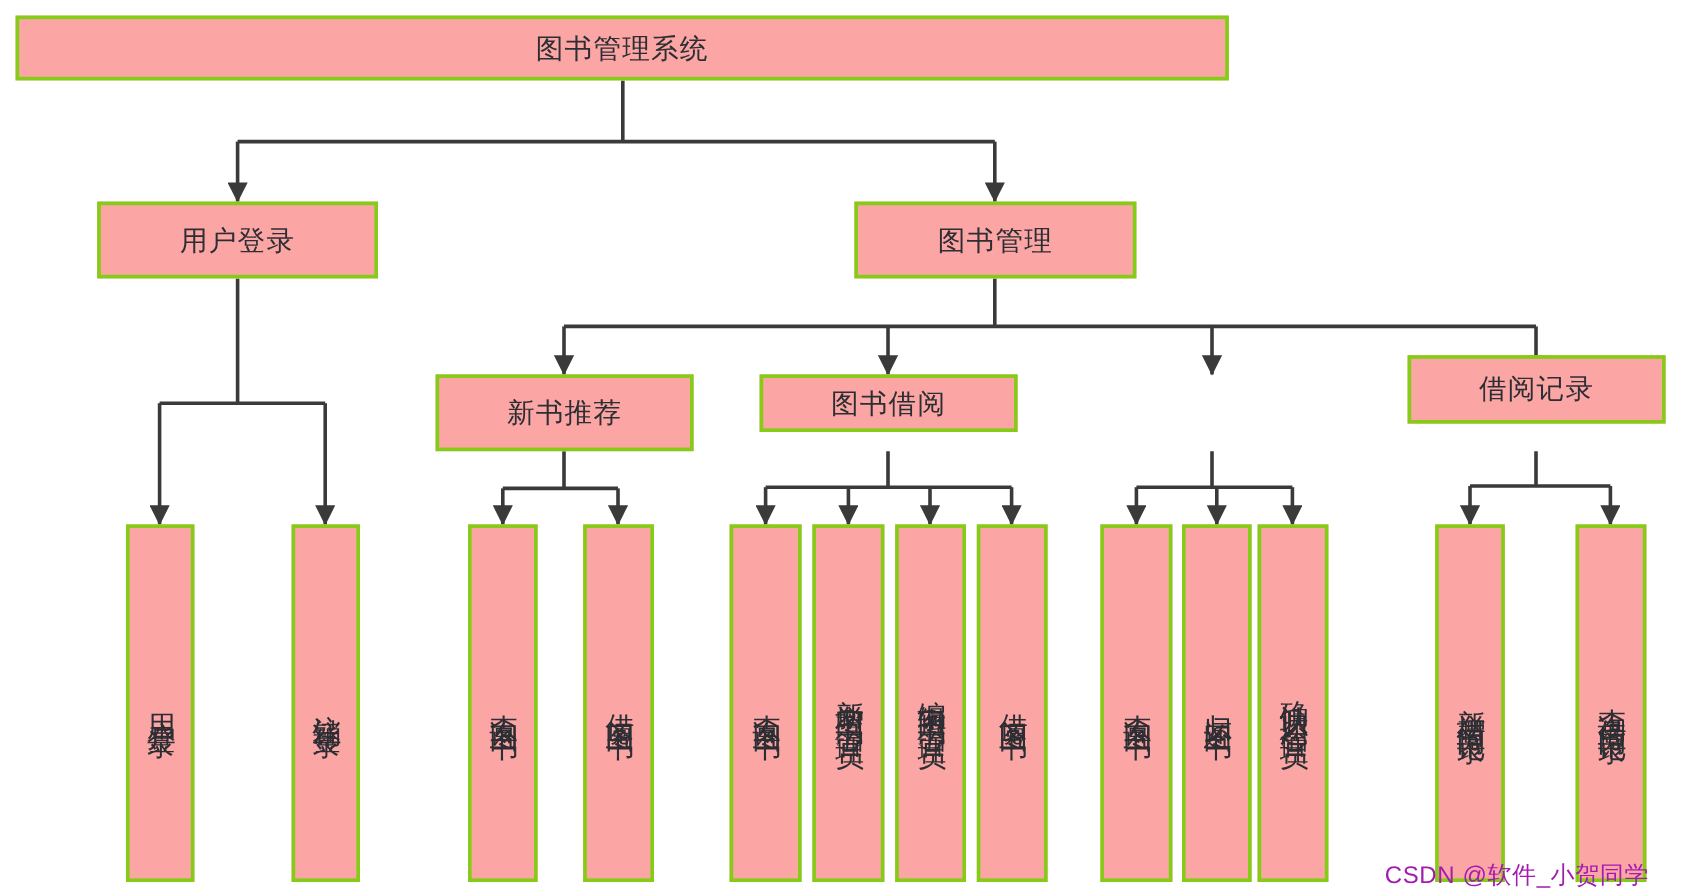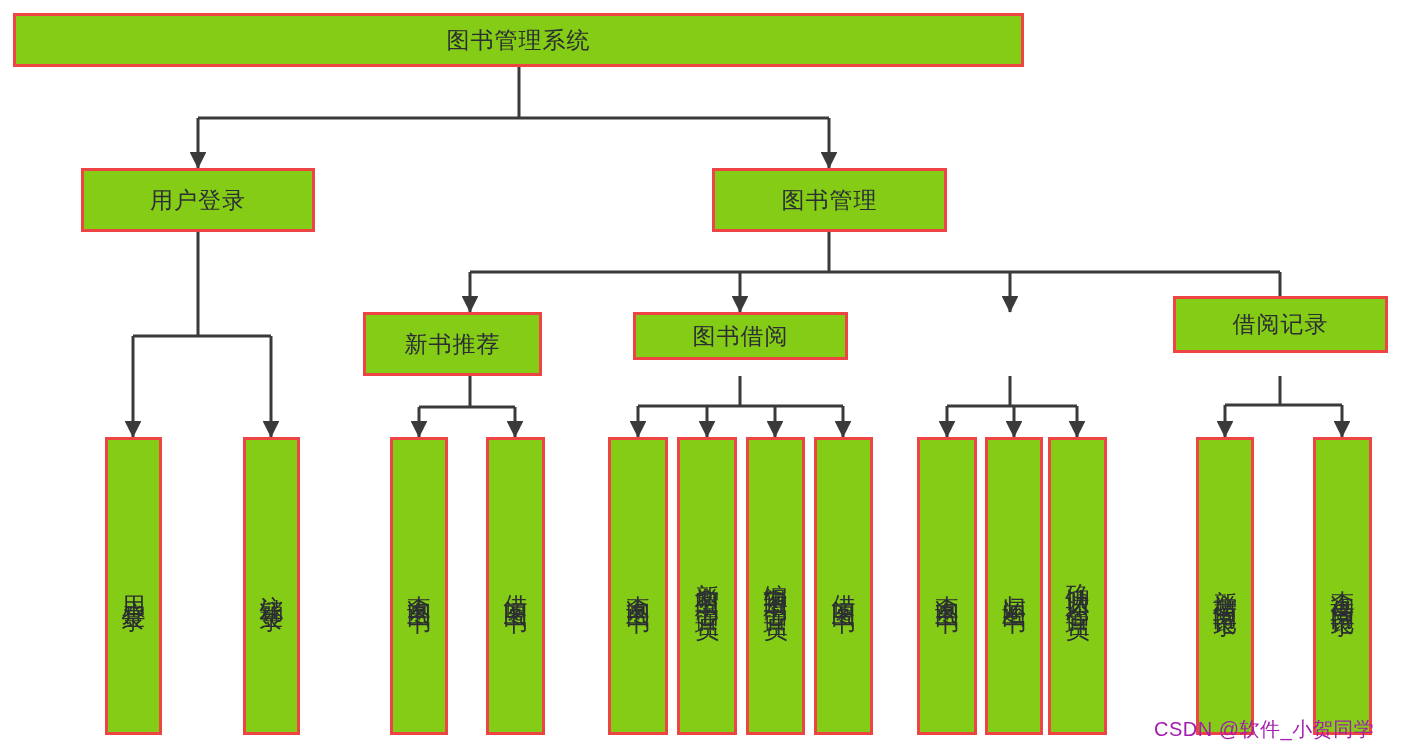--- a/index.html
+++ b/index.html
@@ -17,22 +17,22 @@
   }
   #connectors {
     position: absolute;
     left: 0;
     top: 0;
     z-index: 0;
   }
   .box {
     position: absolute;
     box-sizing: border-box;
-    background: #84cc16;
-    border: 3px solid #ef4444;
+    background: #fca5a5;
+    border: 3px solid #84cc16;
     display: flex;
     align-items: center;
     justify-content: center;
     color: #2b2e33;
     font-size: 23px;
     letter-spacing: 1px;
     z-index: 1;
     white-space: nowrap;
   }
   .leaf {
@@ -94,21 +94,21 @@
       <path d="M1225 405 V437" marker-end="url(#arrow)"></path>
       <path d="M1342 405 V437" marker-end="url(#arrow)"></path>
     </g>
   </svg>
 
   <div class="box" style="left:13px; top:13px; width:1011px; height:54px;">图书管理系统</div>
 
   <div class="box" style="left:81px; top:168px; width:234px; height:64px;">用户登录</div>
   <div class="box" style="left:712px; top:168px; width:235px; height:64px;">图书管理</div>
 
-  <div class="box" style="left:363px; top:312px; width:179px; height:64px;">新书推荐</div>
+  <div class="box" style="left:363px; top:312px; width:215px; height:64px;">新书推荐</div>
   <div class="box" style="left:633px; top:312px; width:215px; height:48px;">图书借阅</div>
   <div class="box" style="left:1173px; top:296px; width:215px; height:57px;">借阅记录</div>
 
   <div class="box leaf" style="left:105px; top:437px; width:57px; height:298px;">用户登录</div>
   <div class="box leaf" style="left:243px; top:437px; width:57px; height:298px;">注销登录</div>
 
   <div class="box leaf" style="left:390px; top:437px; width:58px; height:298px;">查询图书</div>
   <div class="box leaf" style="left:486px; top:437px; width:59px; height:298px;">借阅图书</div>
 
   <div class="box leaf" style="left:608px; top:437px; width:60px; height:298px;">查询图书</div>

